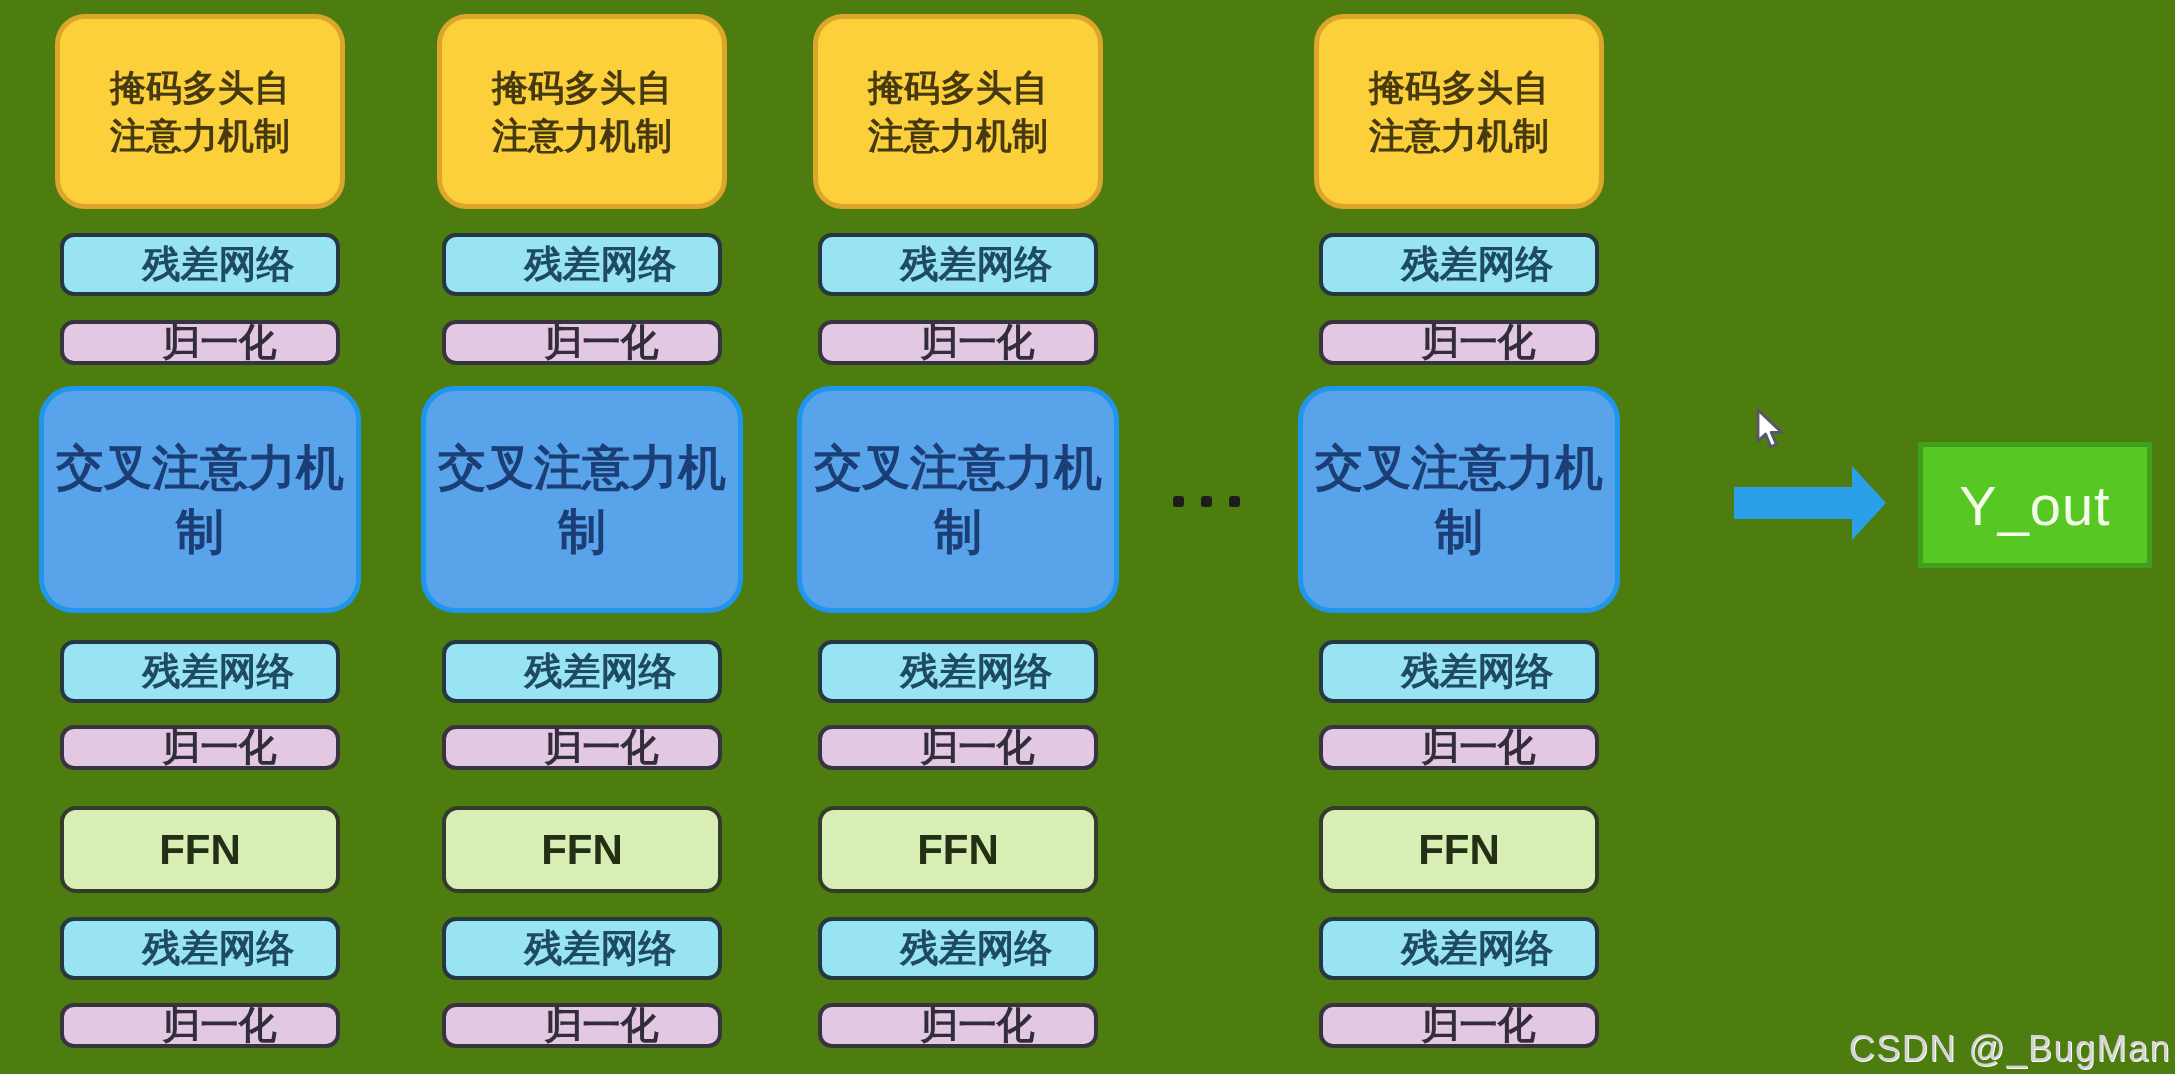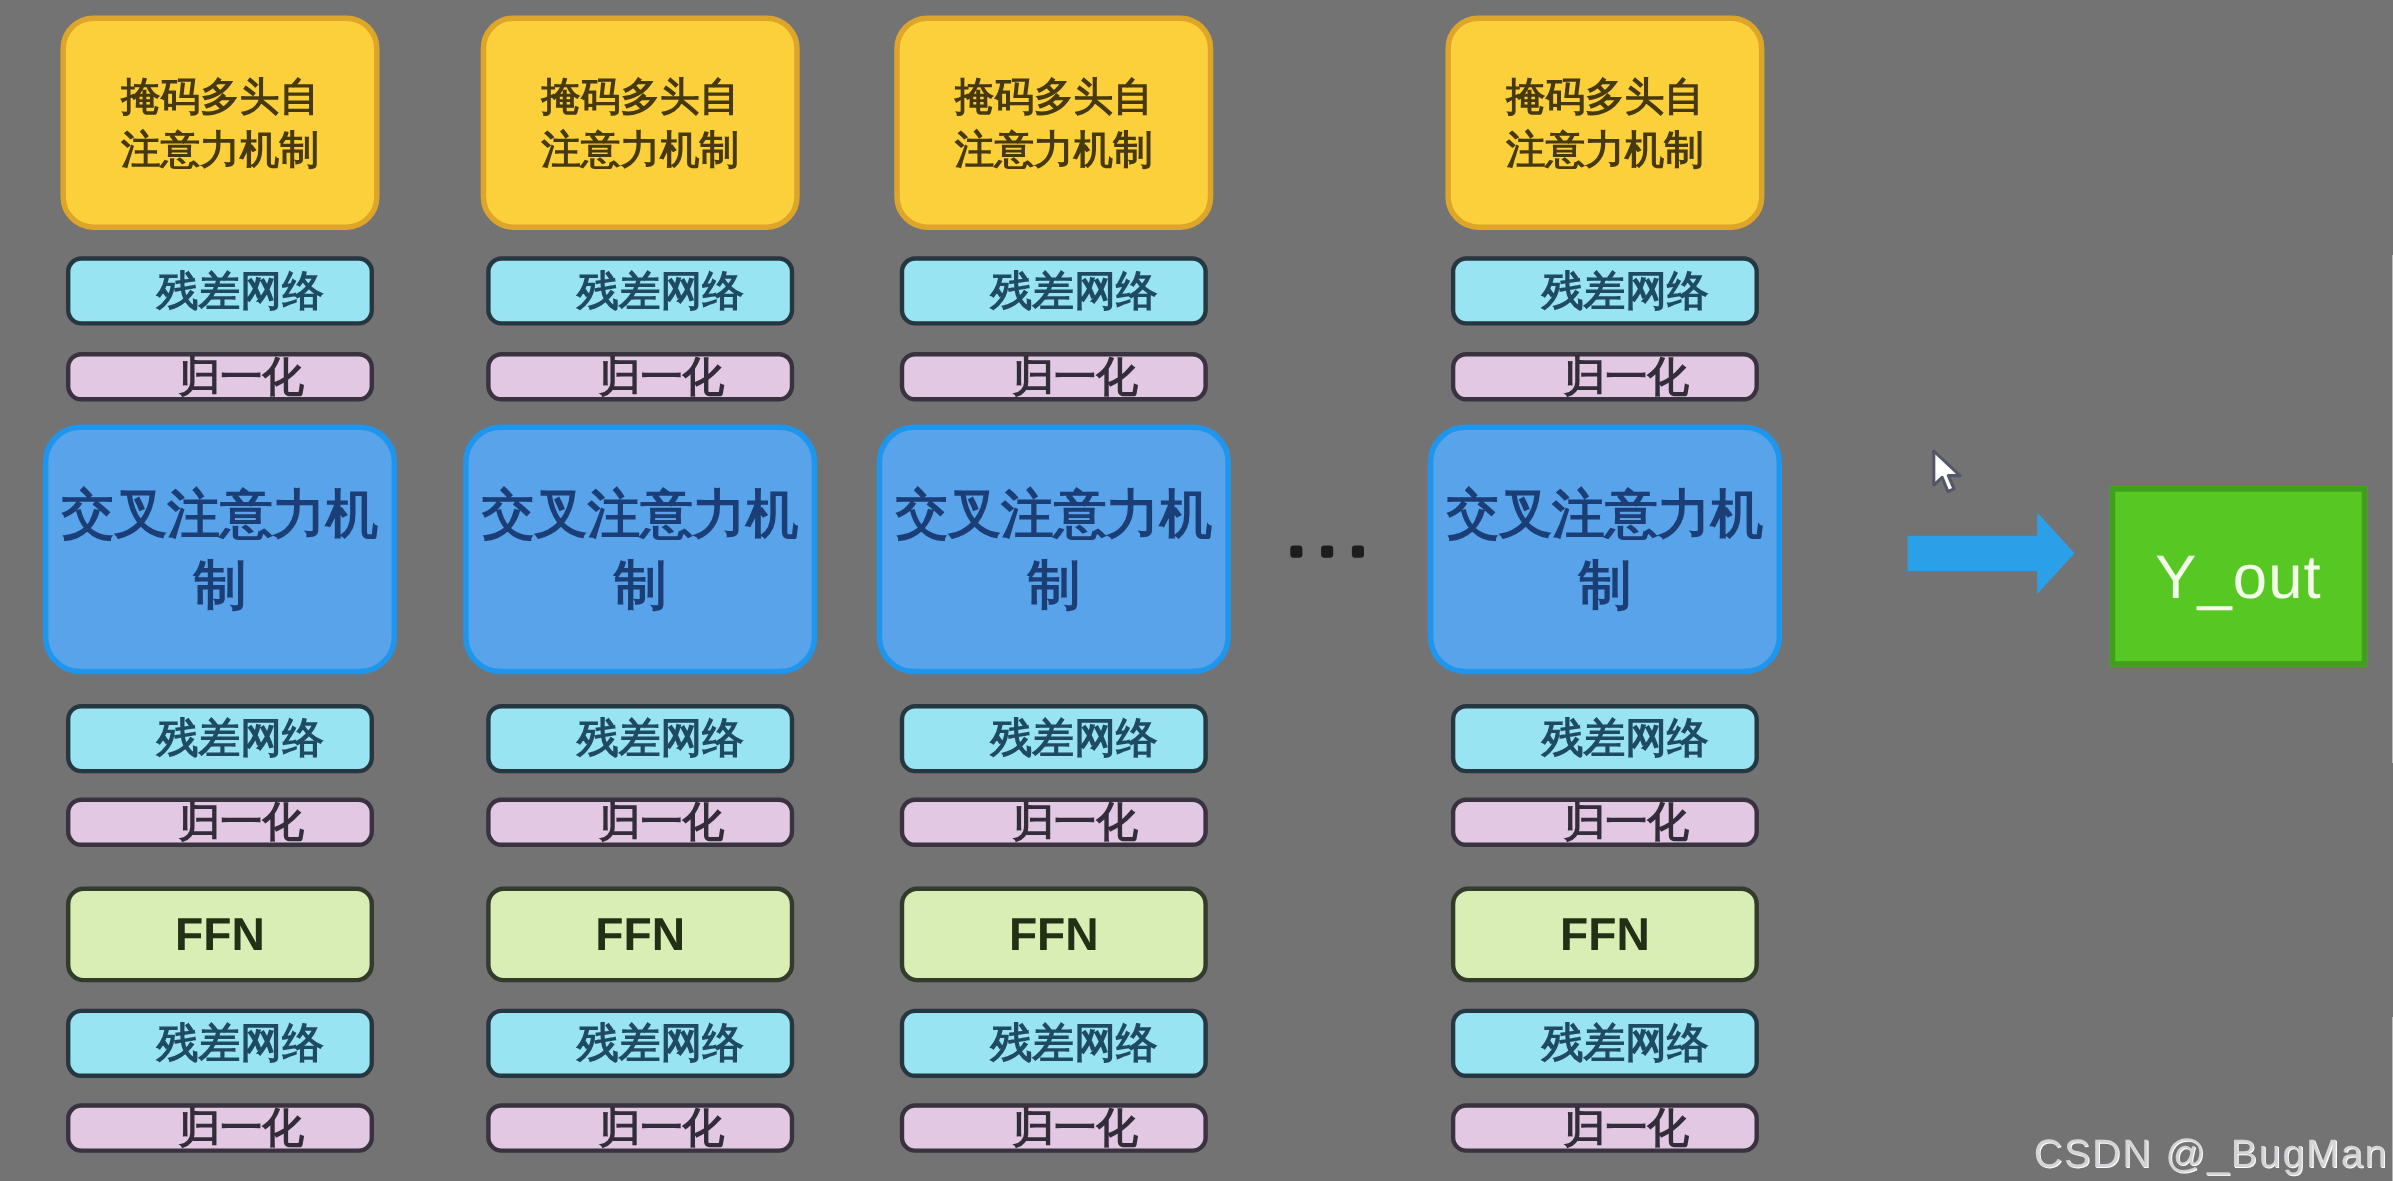--- a/index.html
+++ b/index.html
@@ -3,21 +3,21 @@
 <meta charset="utf-8">
 <style>
   * { margin: 0; padding: 0; box-sizing: border-box; }
   html, body { background: #e9e9eb; }
   body { font-family: "Liberation Sans", sans-serif; }
 
   .canvas {
     position: relative;
     width: 2175px;
     height: 1074px;
-    background: #737373;
+    background: #4d7c0f;
     overflow: hidden;
   }
 
   
   .column {
     position: absolute;
     top: 14px;
     width: 322px;
     display: flex;
     flex-direction: column;
@@ -101,21 +101,21 @@
 
   
   .flow-arrow {
     position: absolute;
     left: 1734px; top: 466px;
     width: 152px; height: 74px;
   }
   .yout {
     position: absolute;
     left: 1918px; top: 442px;
-    width: 234px; height: 164px;
+    width: 234px; height: 126px;
     background: #57c724;
     border: 5px solid #40a01e;
     color: #f2fce9;
     font-size: 56px; font-weight: 400;
     letter-spacing: 1px;
     display: flex; align-items: center; justify-content: center;
   }
 
   
   .cursor {

